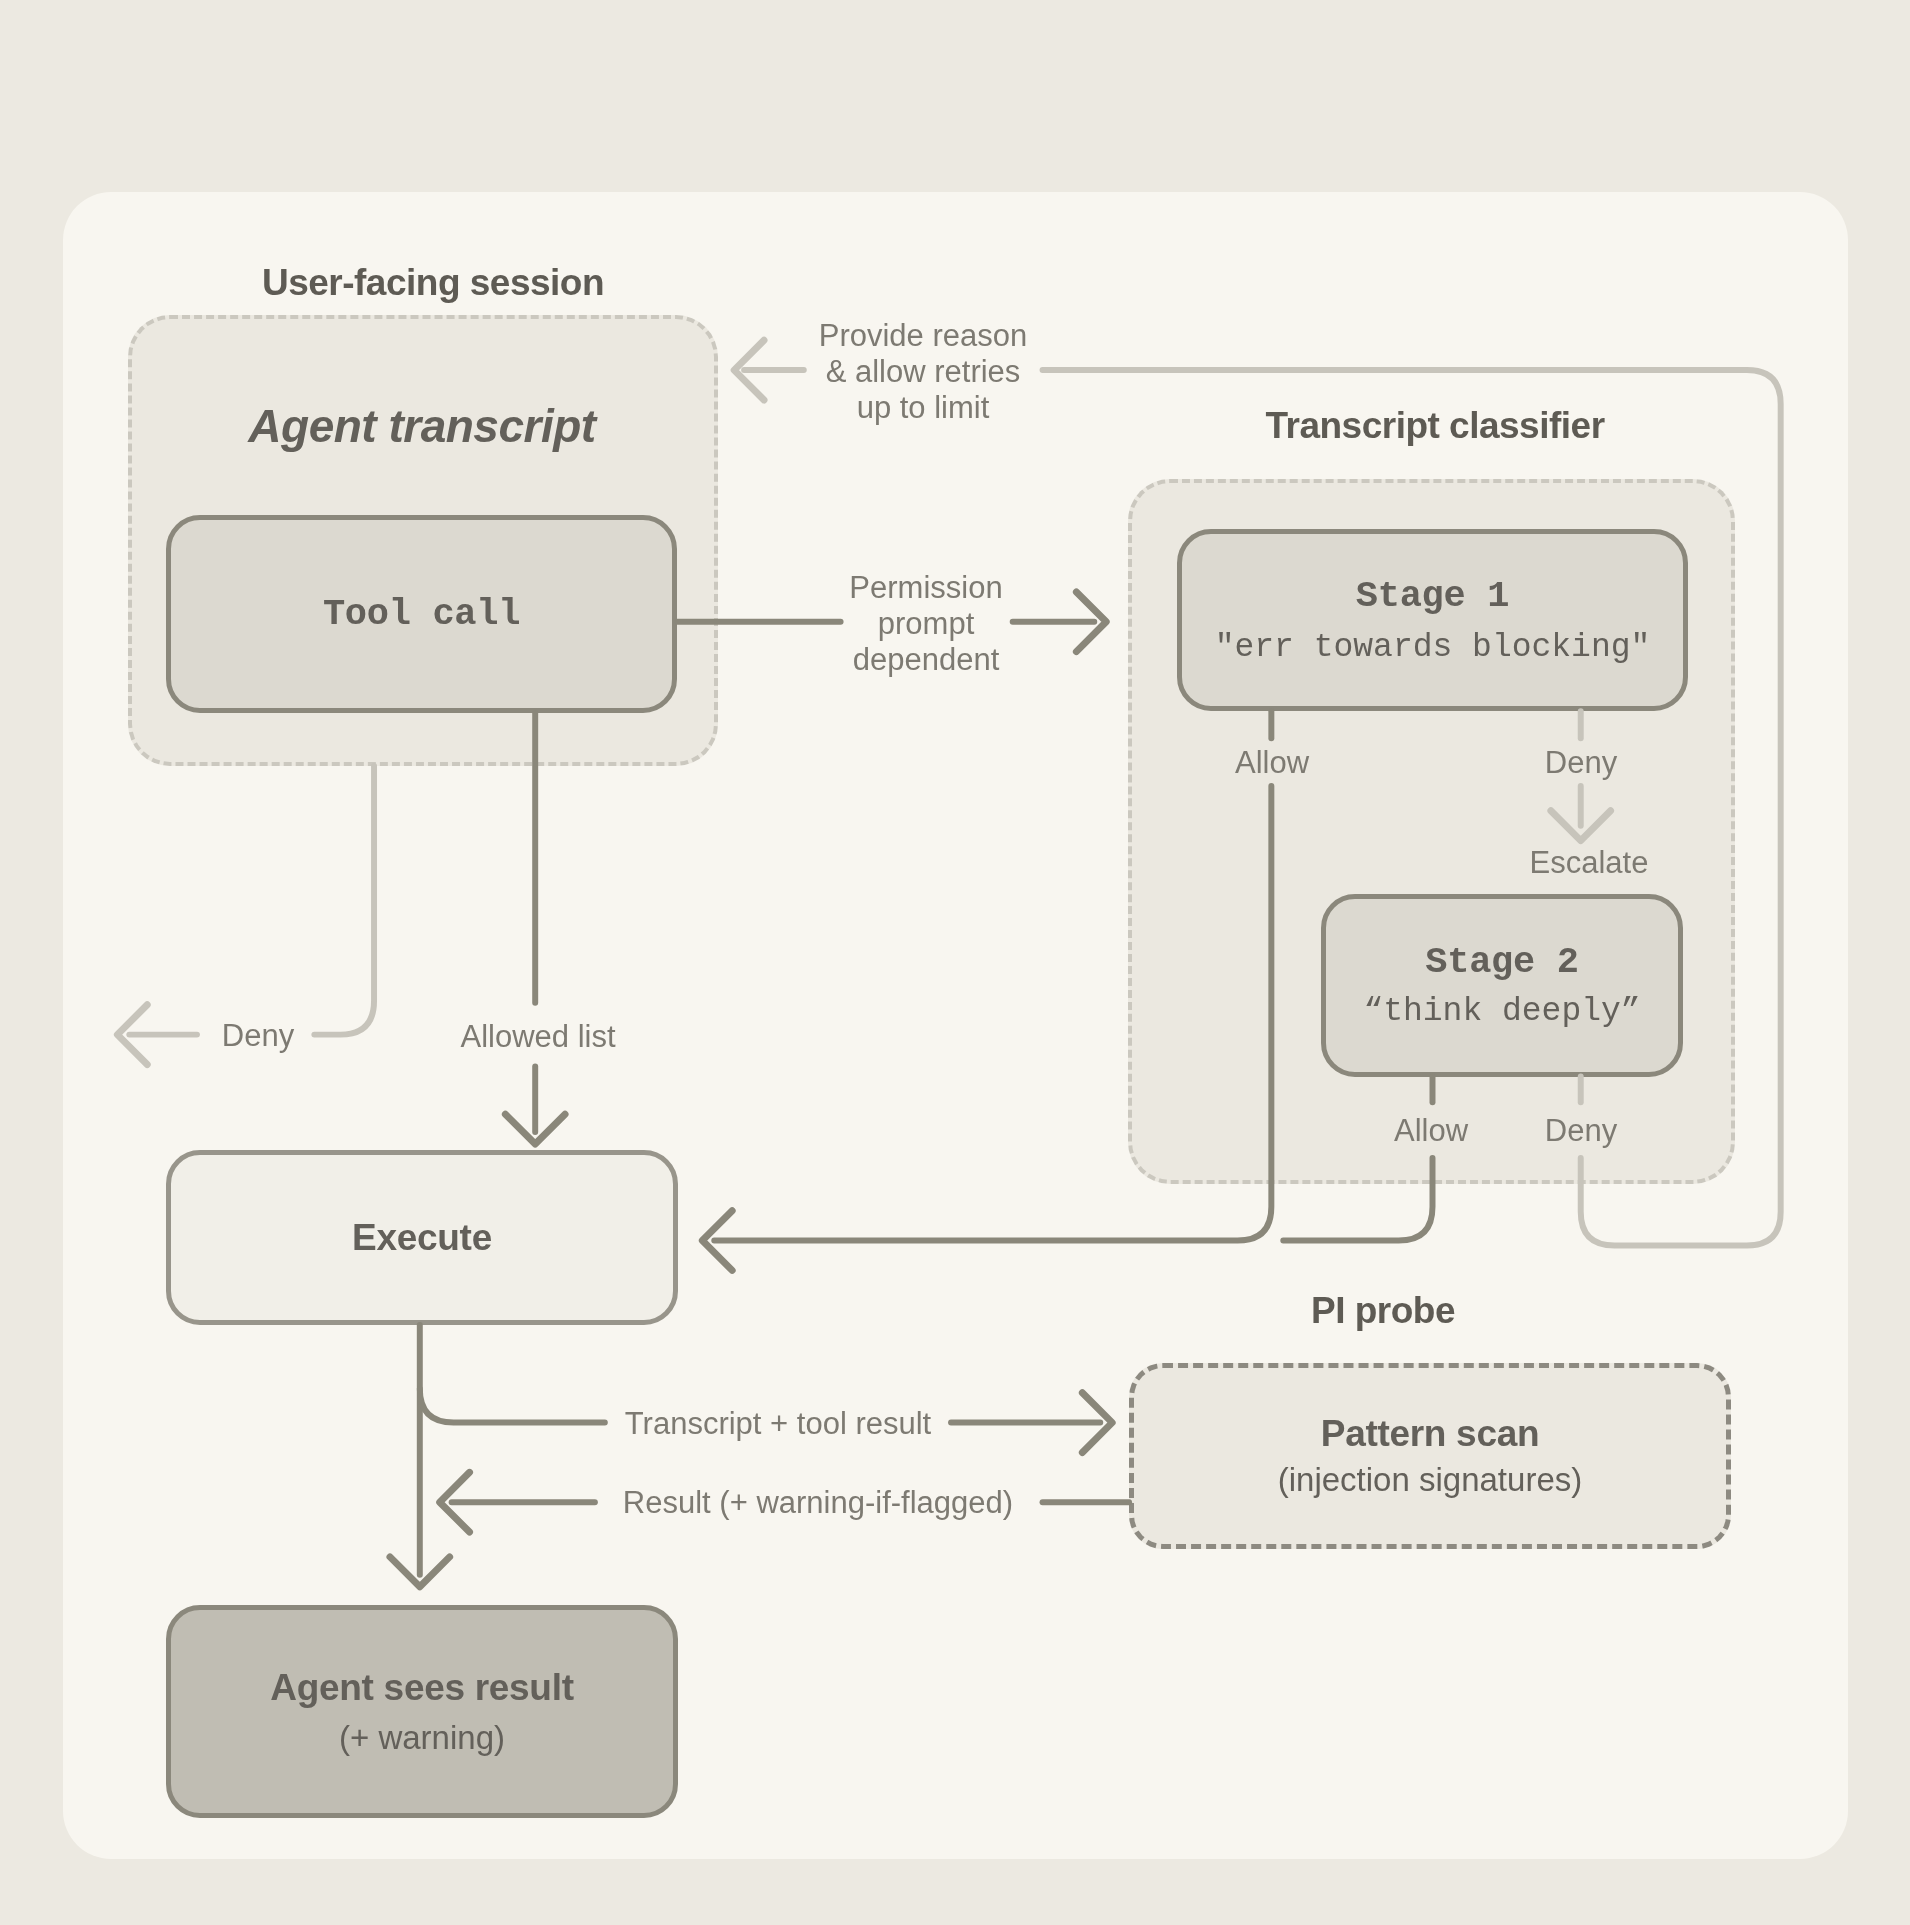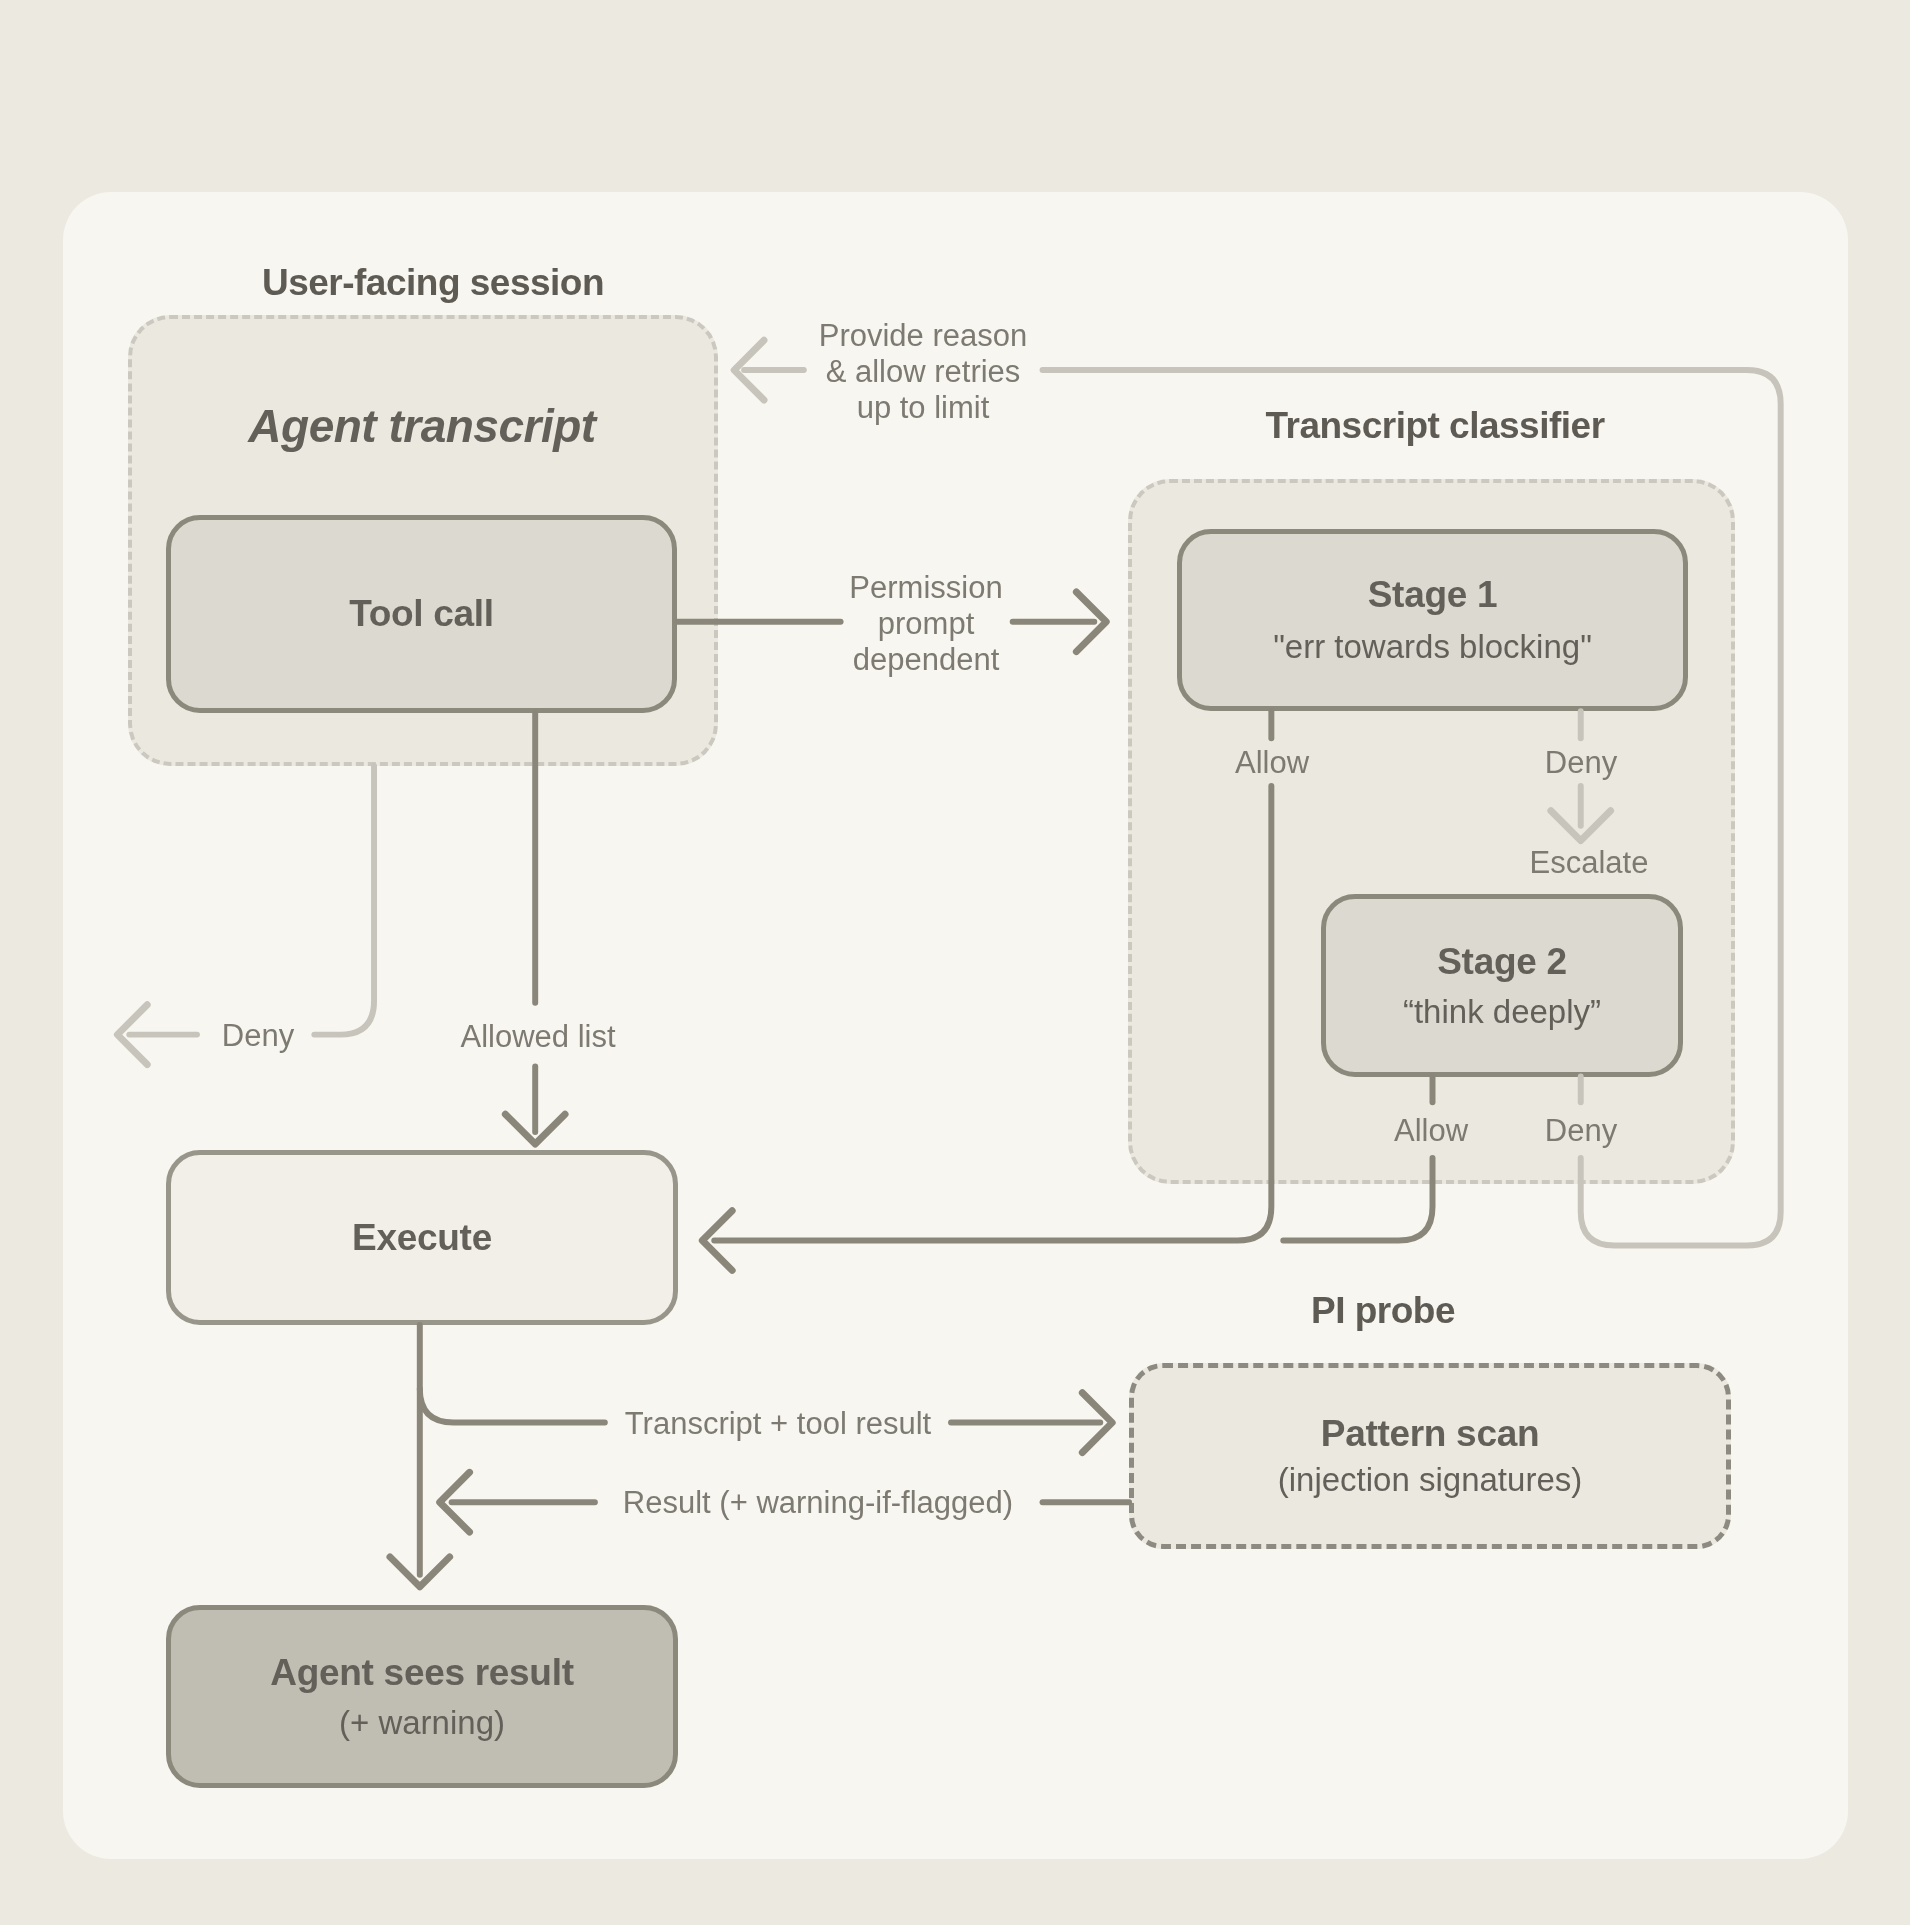--- a/index.html
+++ b/index.html
@@ -12,21 +12,21 @@
   body{background:var(--bg-outer);font-family:"Liberation Sans",sans-serif;}
   .canvas{position:relative;width:1910px;height:1925px;background:var(--bg-outer);overflow:hidden;}
   .panel{position:absolute;left:63px;top:192px;width:1785px;height:1667px;background:var(--bg-panel);border-radius:48px;}
   .abs{position:absolute;}
   .ctr{transform:translate(-50%,-50%);text-align:center;white-space:nowrap;}
   .title{font-size:64px;font-weight:700;letter-spacing:-1.5px;color:var(--text-title);}
   .heading{font-size:37px;font-weight:700;color:var(--text-heading);letter-spacing:-0.5px;}
   .bigheading{font-size:46px;font-weight:700;color:var(--text-node);letter-spacing:-0.5px;}
   .group-box{position:absolute;background:var(--group-fill);border:4px dashed var(--group-dash);border-radius:42px;box-sizing:border-box;}
   .node{position:absolute;box-sizing:border-box;border-radius:34px;display:flex;flex-direction:column;align-items:center;justify-content:center;gap:16px;}
-  .node.solid{background:var(--node-fill);border:5px solid var(--node-border);}
+  .node.solid{background:var(--node-fill);border:5px solid var(--node-border);font-family:Liberation Mono, monospace;}
   .node.exec{background:var(--execute-fill);border:5px solid var(--execute-border);}
   .node.result{background:var(--result-fill);border:5px solid var(--node-border);}
   .node.probe{background:var(--group-fill);border:5px dashed var(--probe-dash);}
   .node-title{font-size:37px;font-weight:700;color:var(--text-node);letter-spacing:-0.3px;}
   .node-sub{font-size:33px;font-weight:400;color:var(--text-node);}
   .annot{font-size:31px;font-weight:400;color:var(--text-annot);line-height:35px;}
   svg.wires{position:absolute;left:0;top:0;pointer-events:none;}
   .ln-dark{stroke:var(--line-dark);stroke-width:6;fill:none;stroke-linecap:round;stroke-linejoin:round;}
   .ln-light{stroke:var(--line-light);stroke-width:6;fill:none;stroke-linecap:round;stroke-linejoin:round;}
   .hd-dark{stroke:var(--line-dark);stroke-width:7;fill:none;stroke-linecap:round;stroke-linejoin:round;}
@@ -80,21 +80,21 @@
 
   <div class="abs ctr heading" style="left:1383px;top:1311px;">PI probe</div>
   <div class="node probe" style="left:1129px;top:1363px;width:602px;height:186px;gap:6px;">
     <div class="node-title">Pattern scan</div>
     <div class="node-sub">(injection signatures)</div>
   </div>
 
   <div class="abs ctr annot" style="left:778px;top:1423px;">Transcript + tool result</div>
   <div class="abs ctr annot" style="left:818px;top:1502px;">Result (+ warning-if-flagged)</div>
 
-  <div class="node result" style="left:166px;top:1605px;width:512px;height:183px;gap:10px;">
+  <div class="node result" style="left:166px;top:1605px;width:512px;height:213px;gap:10px;">
     <div class="node-title">Agent sees result</div>
     <div class="node-sub">(+ warning)</div>
   </div>
 
   <svg class="wires" width="1910" height="1925" viewBox="0 0 1920 1935">
 
     <g>
       <path class="ln-dark" d="M 681 625 H 845"></path>
       <path class="ln-dark" d="M 1018 625 H 1100"></path>
       <path class="hd-dark" d="M 1082 595 L 1112 625 L 1082 655"></path>

